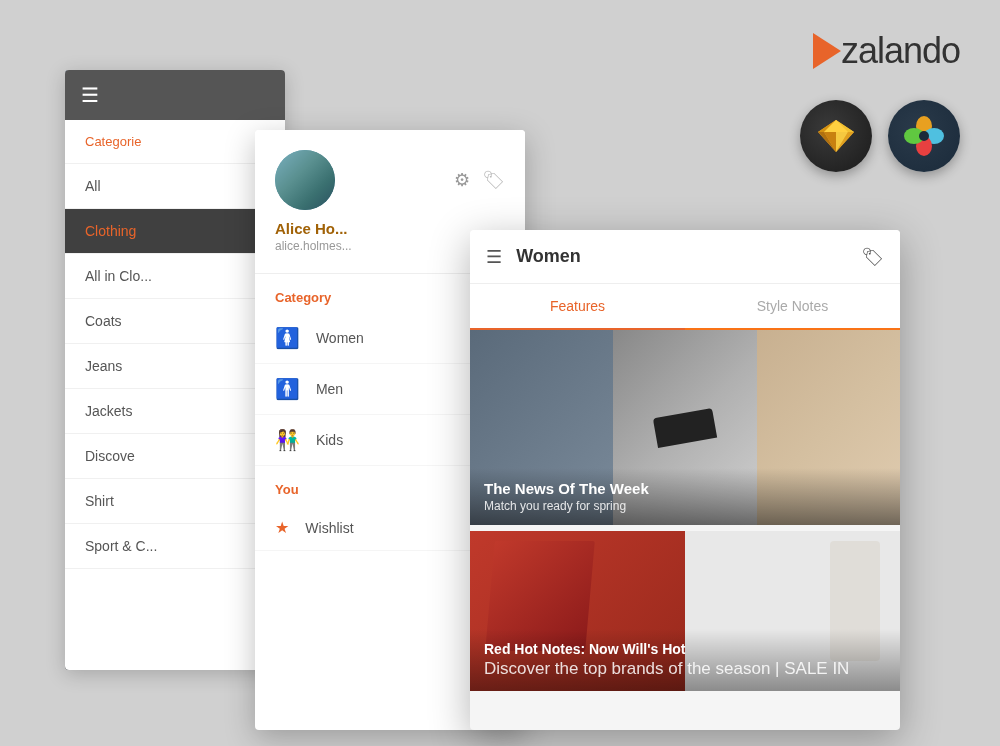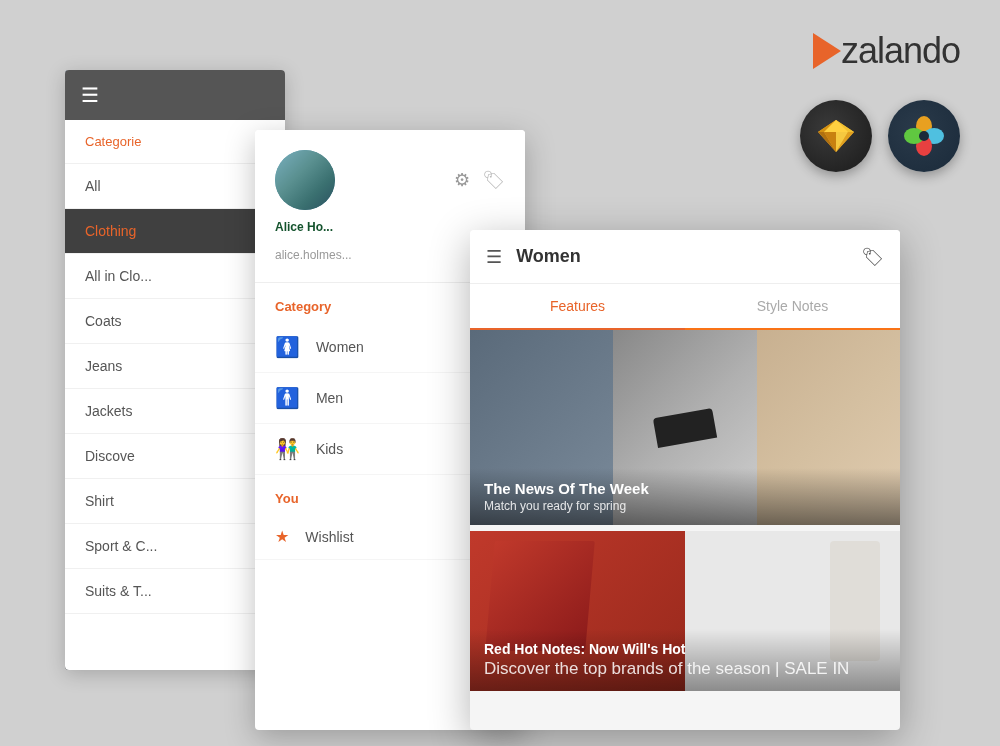--- a/index.html
+++ b/index.html
@@ -129,28 +129,28 @@
     .gear-icon {
       color: #999;
       font-size: 18px;
     }
     .tag-icon-grey {
       color: #bbb;
       font-size: 18px;
     }
     .profile-name {
       margin-top: 10px;
-      font-size: 12px;
+      font-size: 15px;
       font-weight: 600;
-      color: #14532d;
+      color: #a16207;
     }
     .profile-email {
       font-size: 12px;
       color: #999;
-      margin-top: 14px;
+      margin-top: 2px;
     }
     .profile-section-label {
       color: #e8642a;
       font-size: 13px;
       font-weight: 600;
       padding: 16px 20px 8px;
     }
     .profile-cat-item {
       display: flex;
       align-items: center;
@@ -420,21 +420,20 @@
     <div class="back-menu-item orange-label">Categorie</div>
     <div class="back-menu-item">All</div>
     <div class="back-menu-item selected">Clothing</div>
     <div class="back-menu-item">All in Clo...</div>
     <div class="back-menu-item">Coats</div>
     <div class="back-menu-item">Jeans</div>
     <div class="back-menu-item">Jackets</div>
     <div class="back-menu-item">Discove</div>
     <div class="back-menu-item">Shirt</div>
     <div class="back-menu-item">Sport &amp; C...</div>
-    <div class="back-menu-item">Suits &amp; T...</div>
   </div>
 </div>
 
 <div class="panel-profile">
   <div class="panel-profile-header">
     <div class="profile-top">
       <div class="profile-avatar">
 
         <div style="width:100%;height:100%;background:linear-gradient(135deg,#7ab0c0 0%,#5a9090 40%,#3a7070 70%,#2a5060 100%);border-radius:50%;"></div>
       </div>

